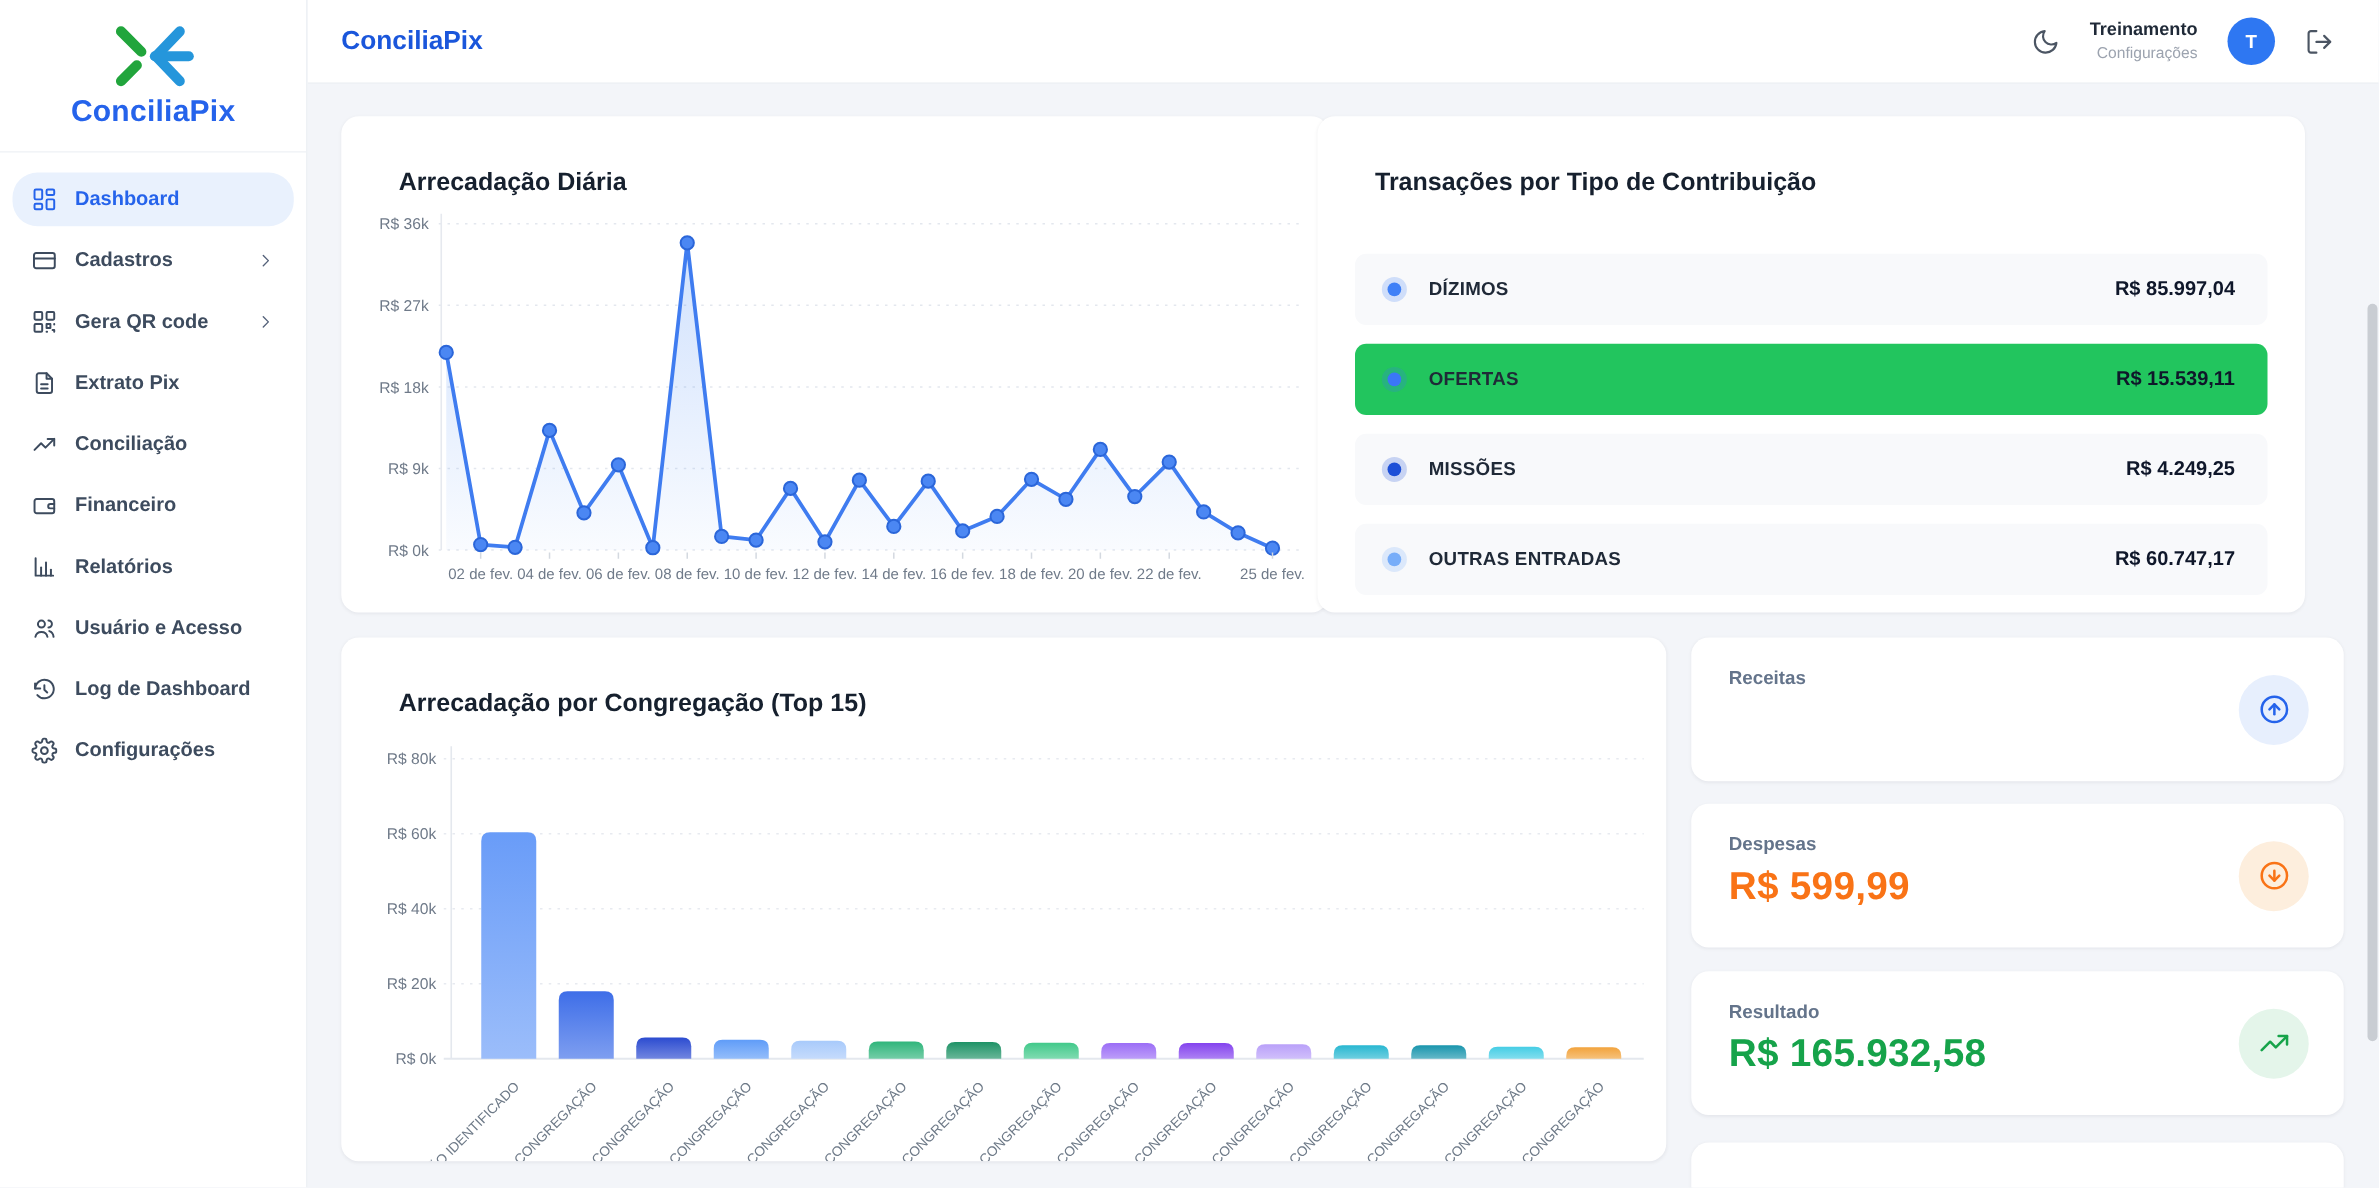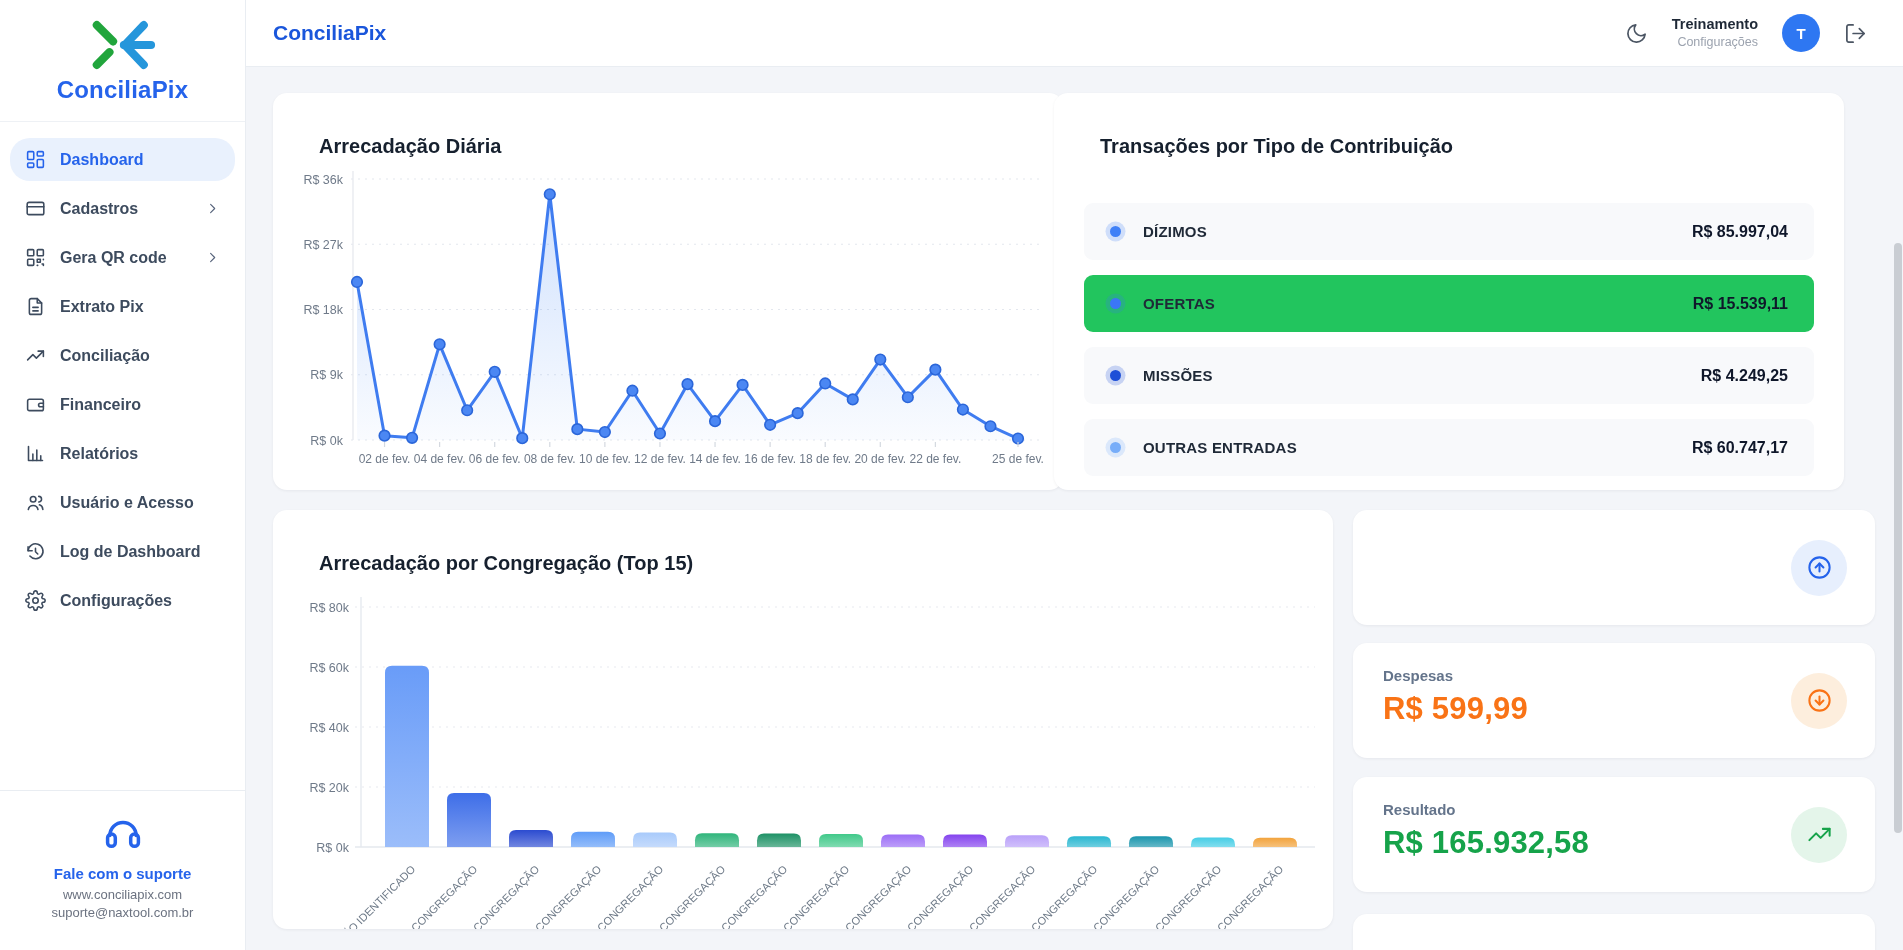--- a/index.html
+++ b/index.html
@@ -195,32 +195,20 @@
       <div class="nav-item">
         <span style="display: flex;">
           <svg viewBox="0 0 24 24" fill="none" stroke="currentColor" stroke-width="1.8" stroke-linecap="round" stroke-linejoin="round">
             <circle cx="12" cy="12" r="3.1"></circle>
             <path d="M19.4 15a1.7 1.7 0 0 0 .34 1.87l.06.06a2 2 0 1 1-2.83 2.83l-.06-.06a1.7 1.7 0 0 0-1.87-.34 1.7 1.7 0 0 0-1 1.55V21a2 2 0 1 1-4 0v-.09A1.7 1.7 0 0 0 9 19.36a1.7 1.7 0 0 0-1.87.34l-.06.06a2 2 0 1 1-2.83-2.83l.06-.06a1.7 1.7 0 0 0 .34-1.87 1.7 1.7 0 0 0-1.55-1H3a2 2 0 1 1 0-4h.09A1.7 1.7 0 0 0 4.64 9a1.7 1.7 0 0 0-.34-1.87l-.06-.06a2 2 0 1 1 2.83-2.83l.06.06a1.7 1.7 0 0 0 1.87.34H9a1.7 1.7 0 0 0 1-1.55V3a2 2 0 1 1 4 0v.09a1.7 1.7 0 0 0 1 1.55 1.7 1.7 0 0 0 1.87-.34l.06-.06a2 2 0 1 1 2.83 2.83l-.06.06a1.7 1.7 0 0 0-.34 1.87V9a1.7 1.7 0 0 0 1.55 1H21a2 2 0 1 1 0 4h-.09a1.7 1.7 0 0 0-1.55 1z"></path>
           </svg>
         </span>
         <span>Configurações</span>
       </div>
     </nav>
-  <div class="side-footer">
-    <div class="support-icon">
-      <svg viewBox="0 0 24 24" fill="none" stroke="currentColor" stroke-width="2" stroke-linecap="round" stroke-linejoin="round">
-        <path d="M4.5 14a7.5 7.5 0 0 1 15 0"></path>
-        <rect x="3.2" y="13.2" width="4.4" height="7" rx="2.1"></rect>
-        <rect x="16.4" y="13.2" width="4.4" height="7" rx="2.1"></rect>
-      </svg>
-    </div>
-    <div class="support-title">Fale com o suporte</div>
-    <div class="support-line">www.conciliapix.com</div>
-    <div class="support-line" style="margin-top:2px">suporte@naxtool.com.br</div>
-  </div>
 </aside>
 
 <header class="topbar">
   <div class="page-title">ConciliaPix</div>
   <div class="top-right">
     <span class="icon-btn">
       <svg viewBox="0 0 24 24" fill="none" stroke="currentColor" stroke-width="1.8" stroke-linecap="round" stroke-linejoin="round">
         <path d="M21 12.8A9 9 0 1 1 11.2 3a7 7 0 0 0 9.8 9.8z"></path>
       </svg>
     </span>
@@ -443,20 +431,21 @@
       <text transform="translate(887,296) rotate(-45)" text-anchor="end" font-size="11" fill="#6e7a88">21 CONGREGAÇÃO</text>
       <path d="M 918 273 V 270.4 Q 918 263.4 925 263.4 H 955 Q 962 263.4 962 270.4 V 273 Z" fill="url(#bg13)"></path>
       <text transform="translate(949,296) rotate(-45)" text-anchor="end" font-size="11" fill="#6e7a88">14 CONGREGAÇÃO</text>
       <path d="M 980 273 V 270.7 Q 980 263.7 987 263.7 H 1017 Q 1024 263.7 1024 270.7 V 273 Z" fill="url(#bg14)"></path>
       <text transform="translate(1011,296) rotate(-45)" text-anchor="end" font-size="11" fill="#6e7a88">28 CONGREGAÇÃO</text>
     </svg>
 </section>
 
 <div id="summary-col">
     <div class="card sum-card" style="top: 510px;">
+      <div class="sum-label">Receitas</div>
       <div class="sum-icon" style="background: rgb(231, 239, 253); color: rgb(37, 99, 235);">
         <svg viewBox="0 0 24 24" fill="none" stroke="currentColor" stroke-width="1.8" stroke-linecap="round" stroke-linejoin="round">
           <circle cx="12" cy="12" r="9"></circle>
           <polyline points="8.5 12 12 8.5 15.5 12"></polyline>
           <line x1="12" y1="8.5" x2="12" y2="15.5"></line>
         </svg>
       </div>
     </div>
     <div class="card sum-card" style="top: 643px;">
       <div class="sum-label">Despesas</div>

